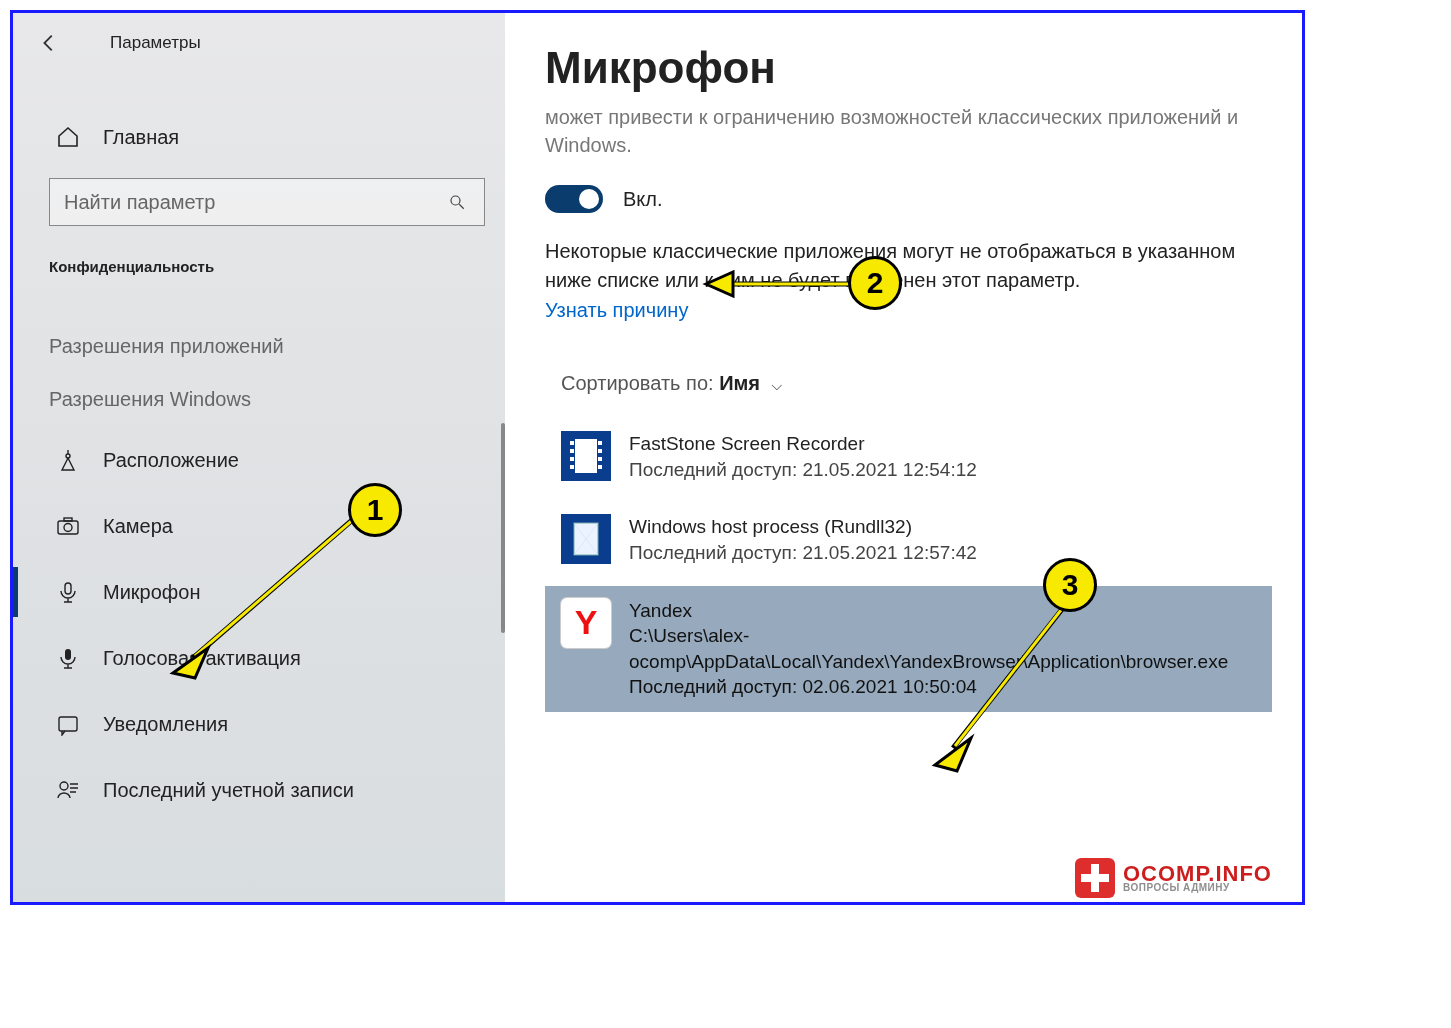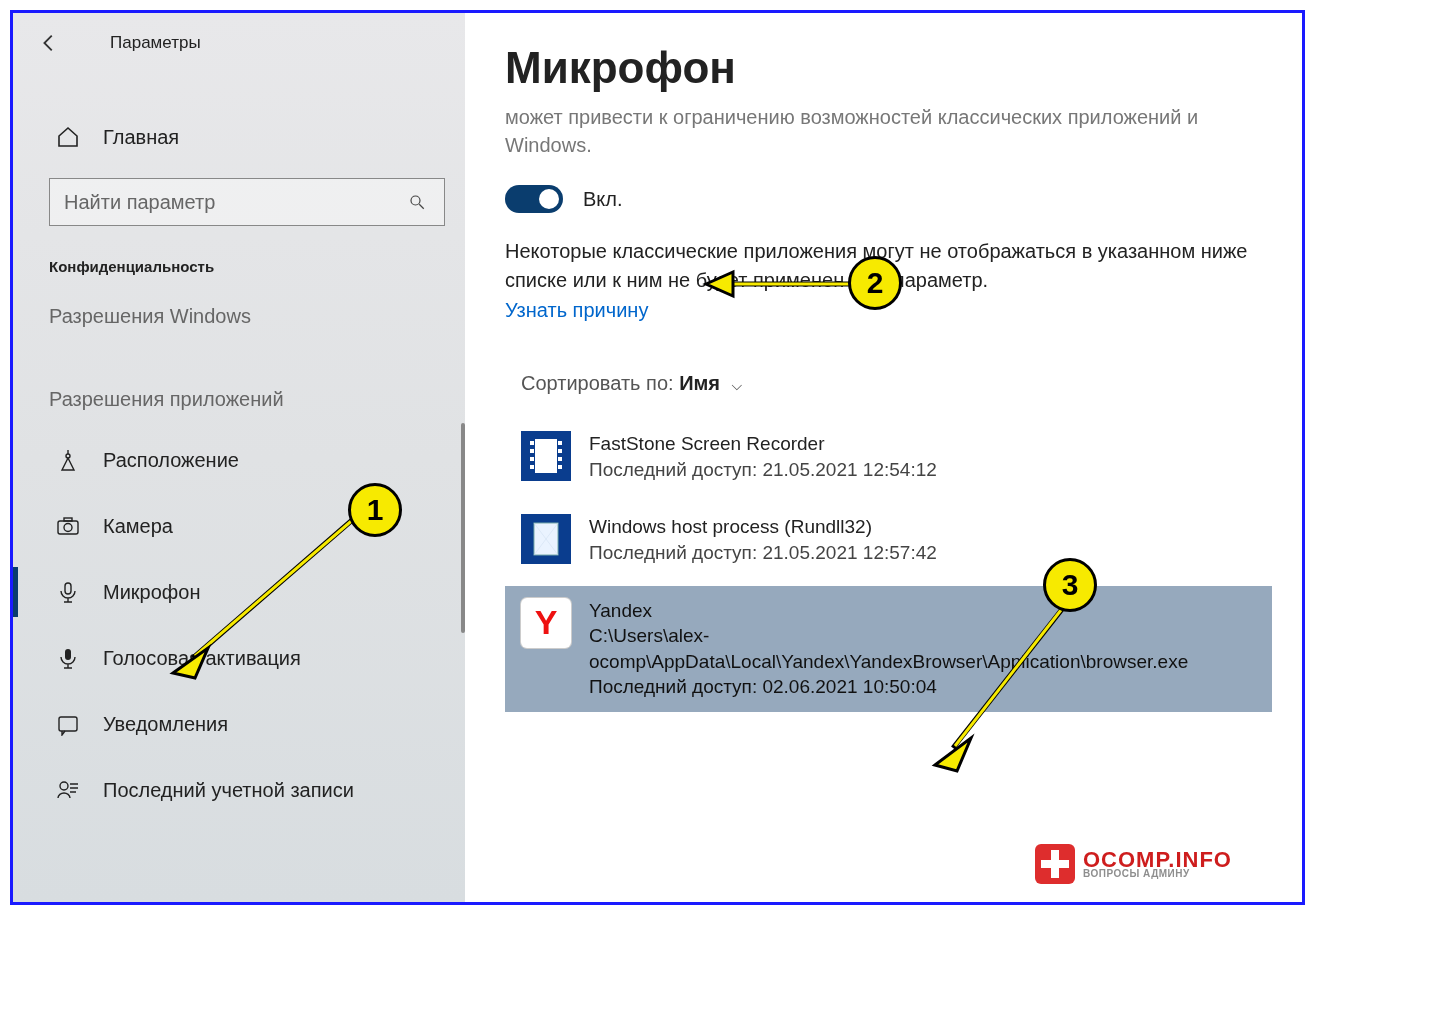--- a/index.html
+++ b/index.html
@@ -16,21 +16,21 @@
     width: 1295px;
     height: 895px;
     position: absolute;
     left: 10px;
     top: 10px;
     background: #f5f5f5;
     overflow: hidden;
   }
   .layout { display: flex; height: 100%; }
   .sidebar {
-    width: 452px;
+    width: 492px;
     background: linear-gradient(180deg, #e8e8ea 0%, #e0e2e4 50%, #d8dde0 100%);
     position: relative;
     padding: 0;
   }
   .sidebar::after {
     content: "";
     position: absolute;
     right: 0;
     top: 410px;
     height: 210px;
@@ -214,21 +214,21 @@
   }
   .arrow {
     position:absolute;
     z-index:45;
     stroke:#000;
     fill:#f7ea00;
   }
   
   .watermark {
     position:absolute;
-    bottom: 18px;
+    bottom: 4px;
     left: 570px;
     display:flex;
     align-items:center;
     z-index:40;
     opacity:0.95;
   }
   .wm-cross {
     width:40px; height:40px;
     background:#d22;
     border-radius:6px;
@@ -272,22 +272,22 @@
         <span>Найти параметр</span>
         <span class="search-icon">
           <svg width="18" height="18" viewBox="0 0 24 24">
               <circle cx="10" cy="10" r="6" fill="none" stroke="#444" stroke-width="1.6"></circle>
               <line x1="15" y1="15" x2="21" y2="21" stroke="#444" stroke-width="1.6"></line>
             </svg>
         </span>
       </div>
 
       <div class="section-title">Конфиденциальность</div>
+      <div class="section-sub" style="margin-top:30px;">Разрешения приложений</div>
       <div class="section-sub">Разрешения Windows</div>
-      <div class="section-sub" style="margin-top:30px;">Разрешения приложений</div>
 
       <div class="nav-list">
         <div class="item">
           <span class="icon">
             <svg width="24" height="24" viewBox="0 0 24 24">
                 <circle cx="12" cy="8" r="2" fill="none" stroke="#222" stroke-width="1.4"></circle>
                 <path d="M6 22l6-12 6 12H6z M12 6V2" fill="none" stroke="#222" stroke-width="1.4"></path>
               </svg>
           </span>
           <span>Расположение</span>

